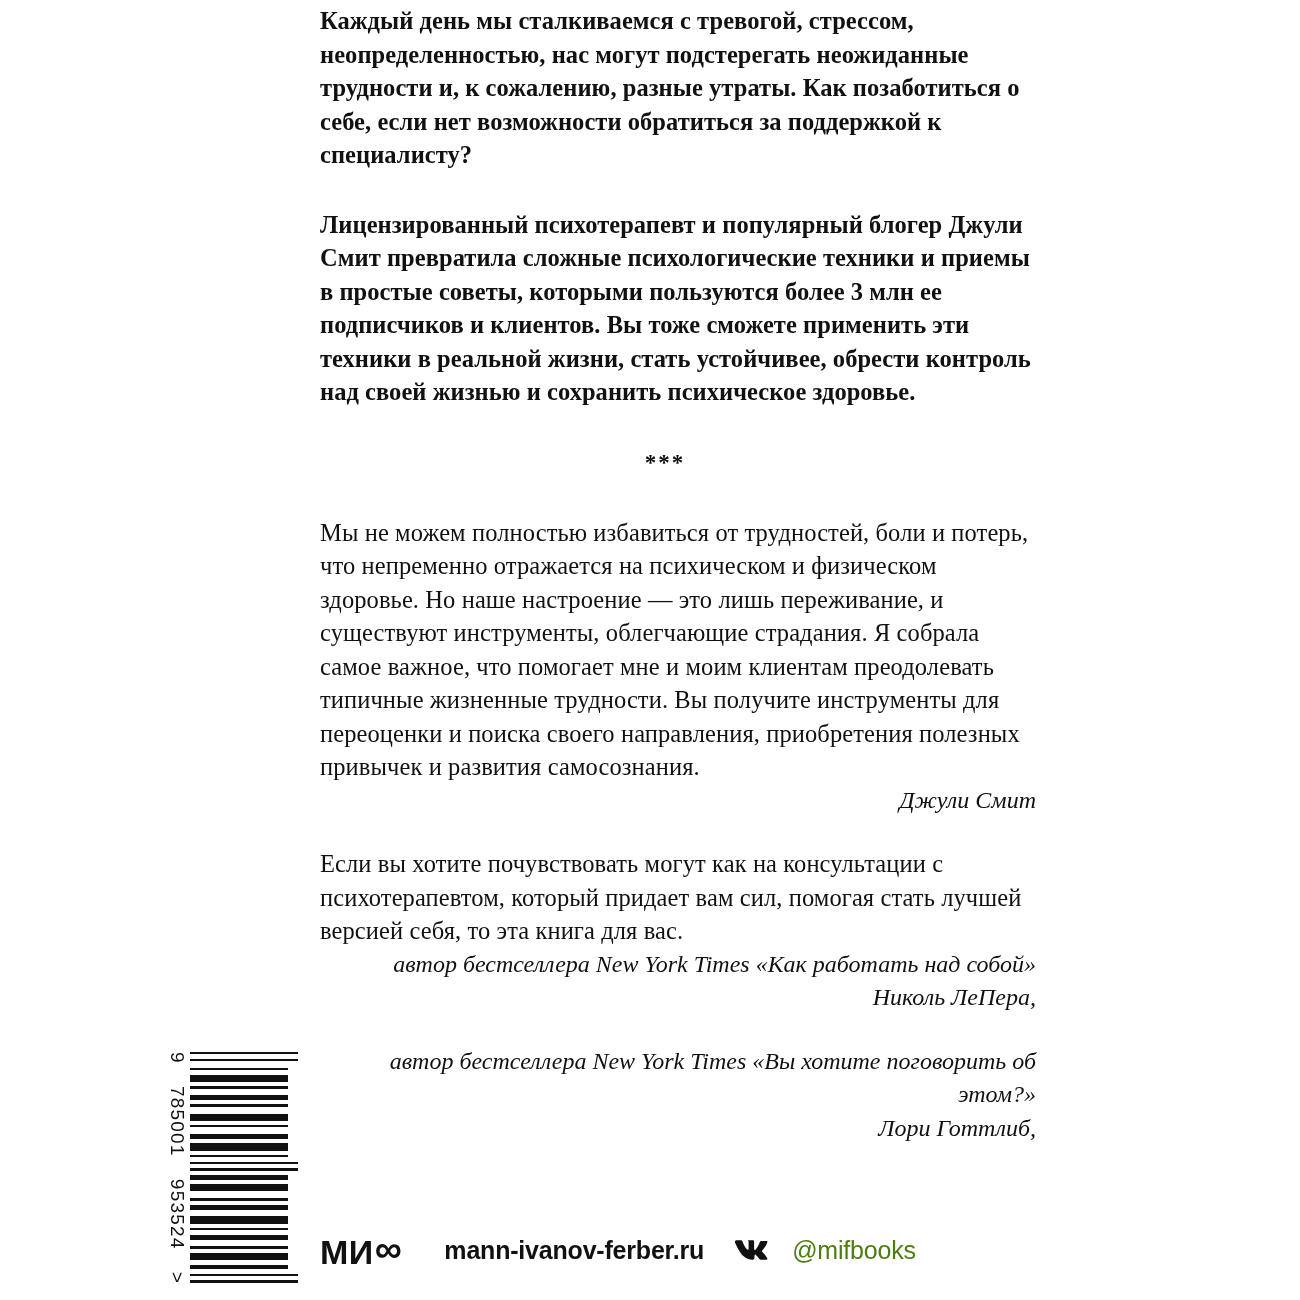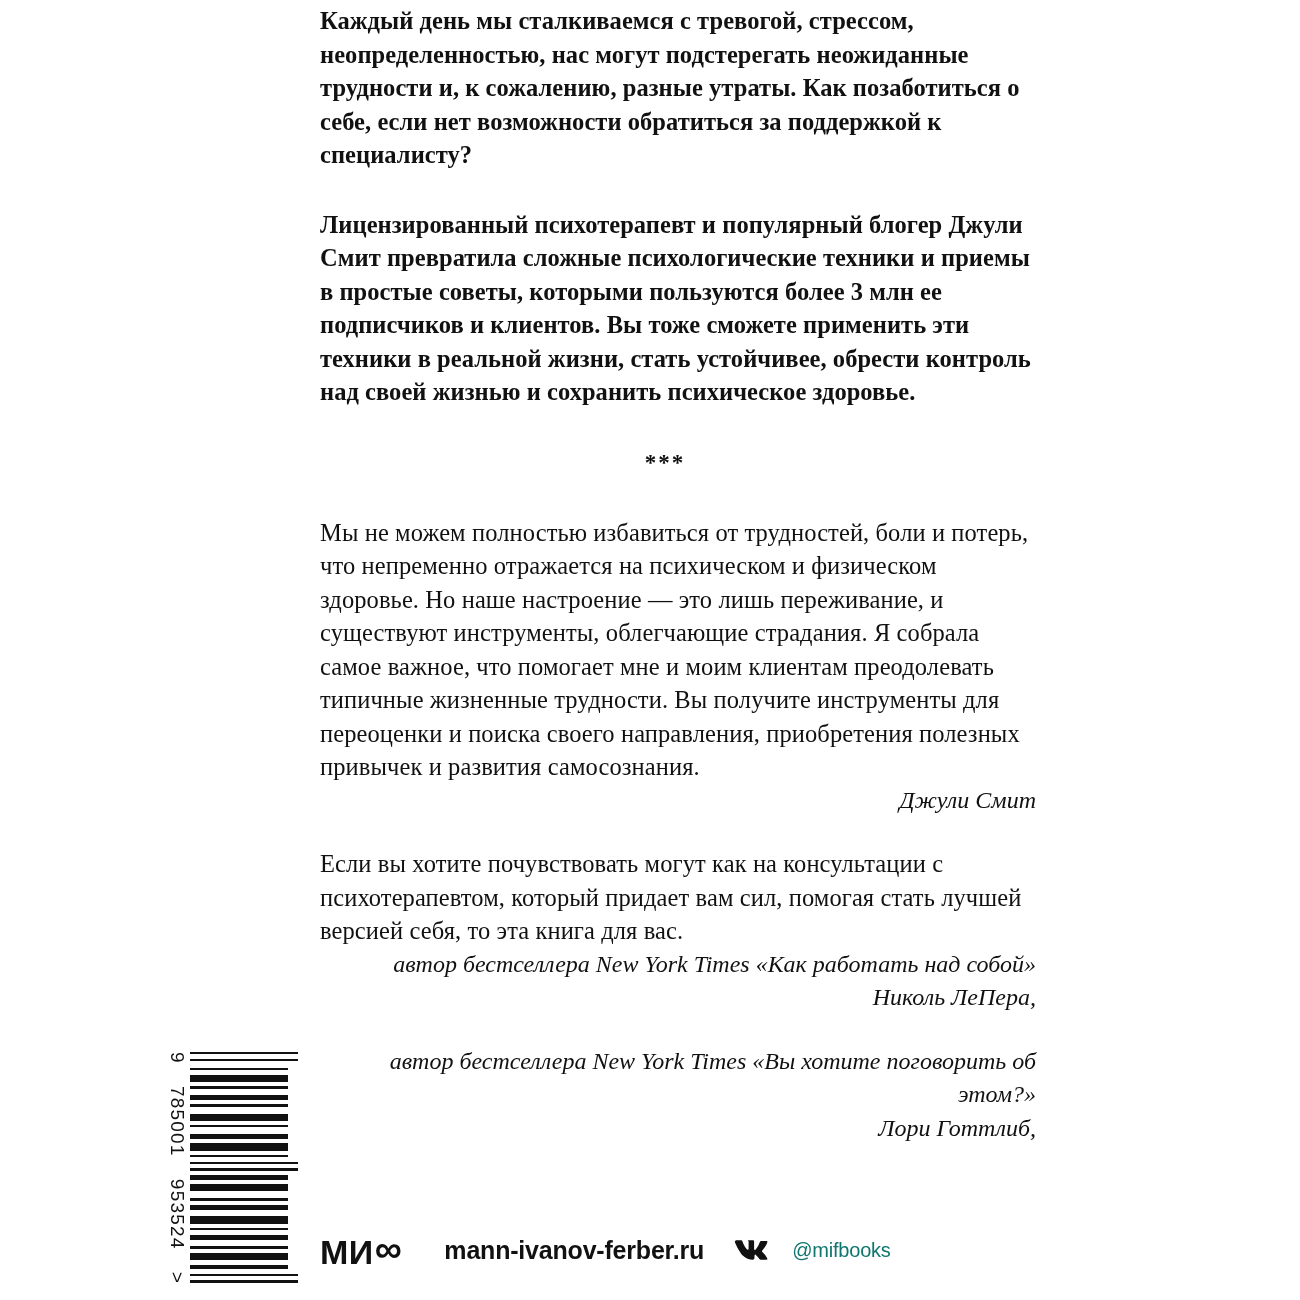--- a/index.html
+++ b/index.html
@@ -151,24 +151,24 @@
     letter-spacing: -0.2px;
     color: #111111;
   }
   .vk-icon {
     margin-left: 30px;
     display: flex;
     align-items: center;
   }
   .handle {
     margin-left: 24px;
-    font-size: 20px;
+    font-size: 25px;
     font-weight: 500;
     letter-spacing: -0.2px;
-    color: #0f766e;
+    color: #4d7c0f;
   }
 </style>
 </head>
 <body>
 
 <div class="page">
 
   <div class="text-column">
 
     <p class="para bold">Каждый день мы сталкиваемся с  тревогой, стрессом, неопределенностью, нас могут подстерегать неожиданные трудности и, к сожалению, разные утраты. Как позаботиться о себе, если нет возможности обратиться за поддержкой к специалисту?</p>

